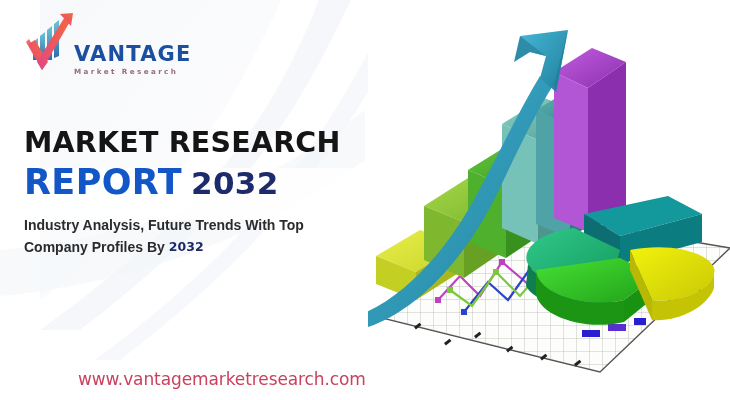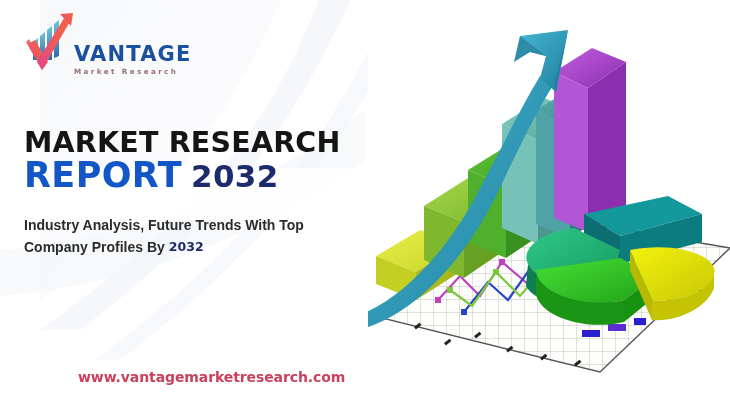--- a/index.html
+++ b/index.html
@@ -47,21 +47,21 @@
     color:#9a6f77;margin-top:3px;line-height:1;
   }
 
   
   .headline{position:absolute;left:24px;top:128px;width:330px;}
   .line1{
     font-family:"DejaVu Sans",sans-serif;
     font-weight:bold;font-size:28.5px;letter-spacing:0.2px;
     color:#151515;line-height:1.05;white-space:nowrap;
   }
-  .line2{margin-top:0;white-space:nowrap;line-height:1;}
+  .line2{margin-top:7px;white-space:nowrap;line-height:1;}
   .report{
     font-family:"DejaVu Sans",sans-serif;
     font-weight:bold;font-size:35px;letter-spacing:0.4px;
     color:#1357c6;
   }
   .year-big{
     font-family:"DejaVu Sans",sans-serif;
     font-weight:bold;font-size:31px;letter-spacing:0.4px;
     color:#1d2a6b;margin-left:9px;
   }
@@ -75,21 +75,21 @@
   .year-small{
     font-family:"DejaVu Sans",sans-serif;
     font-weight:bold;font-size:12.5px;color:#1d2a6b;
     margin-left:4px;vertical-align:1px;
   }
 
   
   .url{
     position:absolute;left:78px;top:369px;
     font-family:"DejaVu Sans",sans-serif;
-    font-weight:bold;font-size:14px;letter-spacing:-0.1px;
+    font-weight:normal;font-size:17px;letter-spacing:-0.1px;
     color:#c9415d;
   }
 
   
   .hero{
     position:absolute;left:368px;top:0;width:362px;height:400px;
     overflow:hidden;background:#ffffff;
   }
   .hero svg{display:block;width:362px;height:400px;}
 </style>

